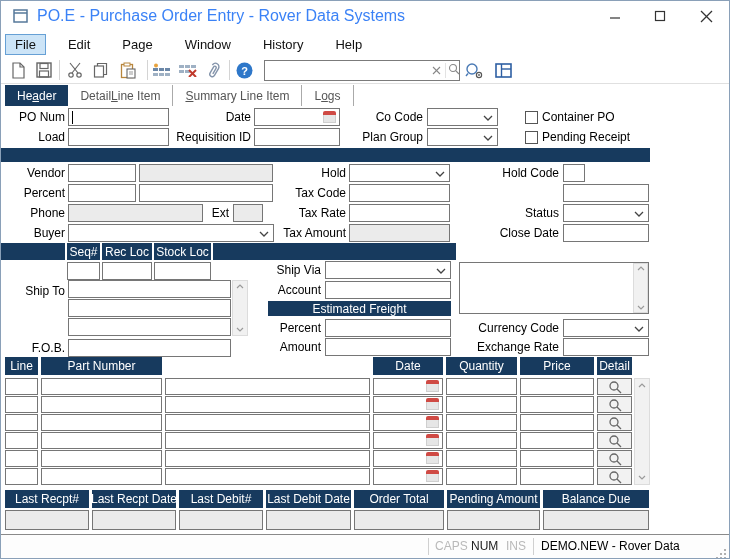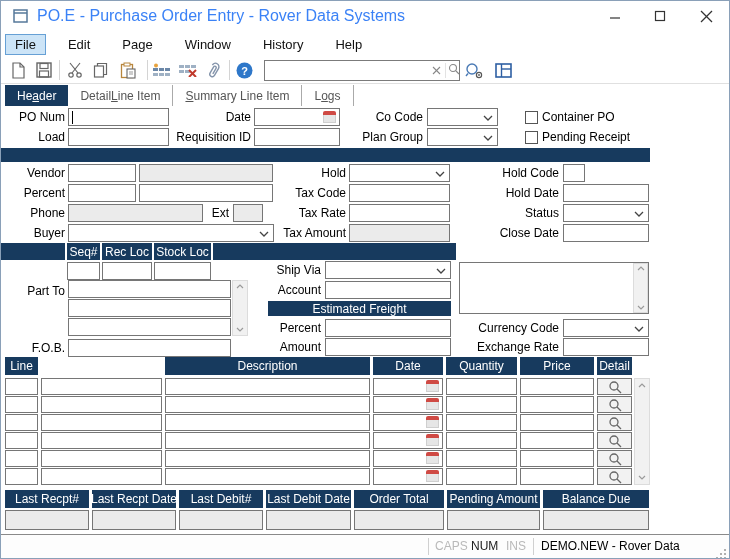--- a/index.html
+++ b/index.html
@@ -263,21 +263,20 @@
       </svg>
     </div>
   <span class="lbl" style="left:455px;top:163px;width:103px">Hold Code</span>
   <input class="tin" style="left: 562px; top: 163px; width: 22px;">
 
   <span class="lbl" style="left:0;top:183px;width:64px">Percent</span>
   <input class="tin" style="left: 67px; top: 183px; width: 68px;">
   <input class="tin" style="left: 138px; top: 183px; width: 134px;">
   <span class="lbl" style="left:270px;top:183px;width:75px">Tax Code</span>
   <input class="tin" style="left: 348px; top: 183px; width: 101px;">
-  <span class="lbl" style="left:455px;top:183px;width:103px">Hold Date</span>
   <input class="tin" style="left: 562px; top: 183px; width: 86px;">
 
   <span class="lbl" style="left:0;top:203px;width:64px">Phone</span>
   <input class="tin dis" style="left: 67px; top: 203px; width: 135px;" disabled="">
   <span class="lbl" style="left:206px;top:203px;width:22px">Ext</span>
   <input class="tin dis" style="left: 232px; top: 203px; width: 30px;" disabled="">
   <span class="lbl" style="left:270px;top:203px;width:75px">Tax Rate</span>
   <input class="tin" style="left: 348px; top: 203px; width: 101px;">
   <span class="lbl" style="left:455px;top:203px;width:103px">Status</span>
   <div class="dd" style="left:562px;top:203px;width:86px">
@@ -324,21 +323,21 @@
           <polyline points="1,4 4,1 7,4" fill="none" stroke="#9a9a9a" stroke-width="1.2"></polyline>
         </svg>
       </span>
     <span class="sbarrow" style="bottom:2px">
         <svg width="8" height="5">
           <polyline points="1,1 4,4 7,1" fill="none" stroke="#9a9a9a" stroke-width="1.2"></polyline>
         </svg>
       </span>
   </div>
 
-  <span class="lbl" style="left:0;top:281px;width:64px">Part To</span>
+  <span class="lbl" style="left:0;top:281px;width:64px">Ship To</span>
   <input class="tin" style="left: 67px; top: 279px; width: 163px;">
   <input class="tin" style="left: 67px; top: 298px; width: 163px;">
   <input class="tin" style="left: 67px; top: 317px; width: 163px;">
   <div class="sbtrack" style="left:231px;top:279px;width:16px;height:56px">
     <span class="sbarrow" style="top:3px">
         <svg width="8" height="5">
           <polyline points="1,4 4,1 7,4" fill="none" stroke="#9a9a9a" stroke-width="1.2"></polyline>
         </svg>
       </span>
     <span class="sbarrow" style="bottom:3px">
@@ -364,21 +363,21 @@
 
   <span class="lbl" style="left:250px;top:337px;width:70px">Amount</span>
   <input class="tin" style="left: 324px; top: 337px; width: 126px;">
   <span class="lbl" style="left:450px;top:337px;width:108px">Exchange Rate</span>
   <input class="tin" style="left: 562px; top: 337px; width: 86px;">
 
   <span class="lbl" style="left:0;top:338px;width:64px">F.O.B.</span>
   <input class="tin" style="left: 67px; top: 338px; width: 163px;">
 
   <div class="navy" style="left:4px;top:356px;width:33px;height:18px">Line</div>
-  <div class="navy" style="left:164px;top:356px;width:205px;height:18px">Description</div>
+  <div class="navy" style="left:40px;top:356px;width:121px;height:18px">Part Number</div>
   <div class="navy" style="left:372px;top:356px;width:70px;height:18px">Date</div>
   <div class="navy" style="left:445px;top:356px;width:71px;height:18px">Quantity</div>
   <div class="navy" style="left:519px;top:356px;width:74px;height:18px">Price</div>
   <div class="navy" style="left:596px;top:356px;width:35px;height:18px">Detail</div>
 
   <div>
     <div class="cellbox" style="left:4px;top:377px;width:33px;height:17px"></div>
     <input class="tin" style="left: 40px; top: 377px; width: 121px; height: 17px;">
     <input class="tin" style="left: 164px; top: 377px; width: 205px; height: 17px;">
     <input class="tin" style="left: 372px; top: 377px; width: 70px; height: 17px;">

